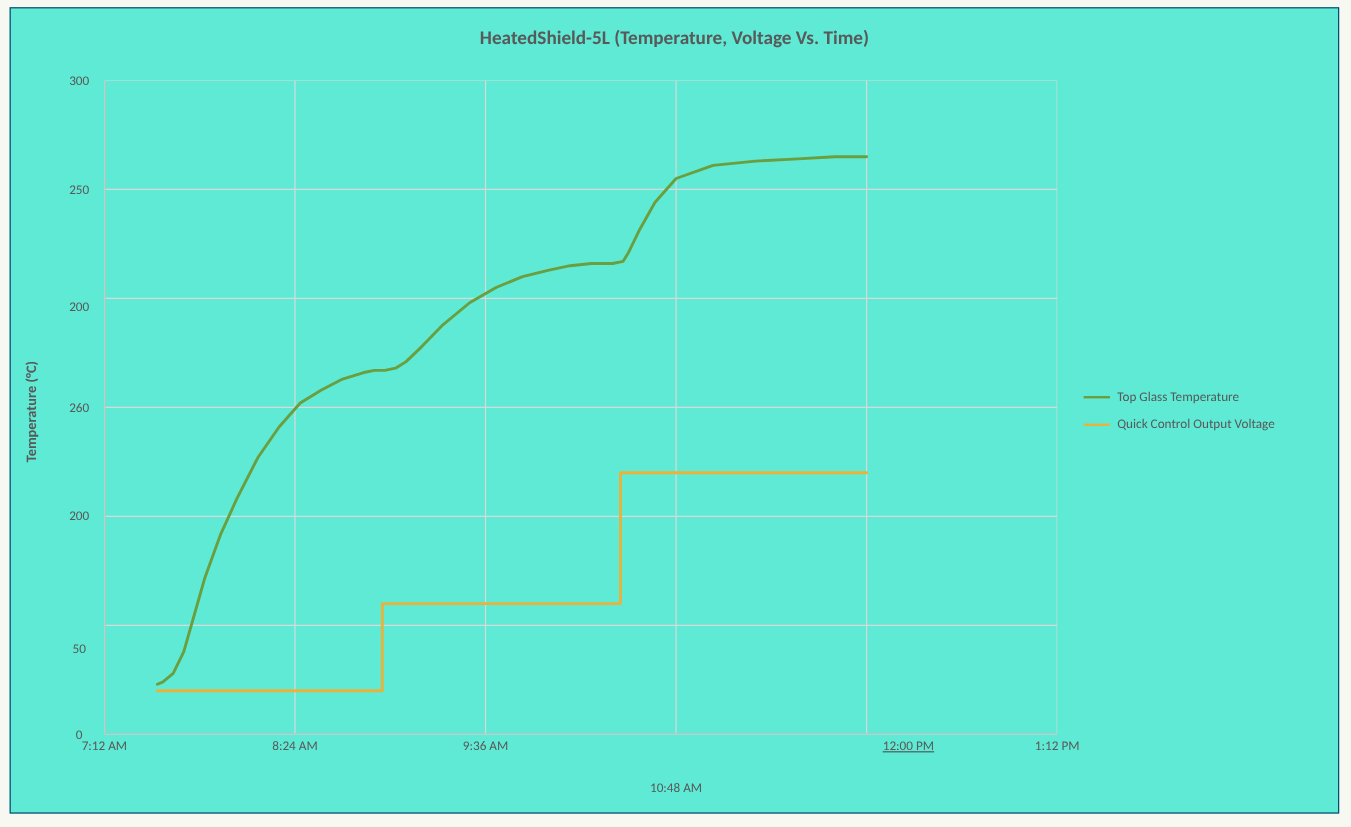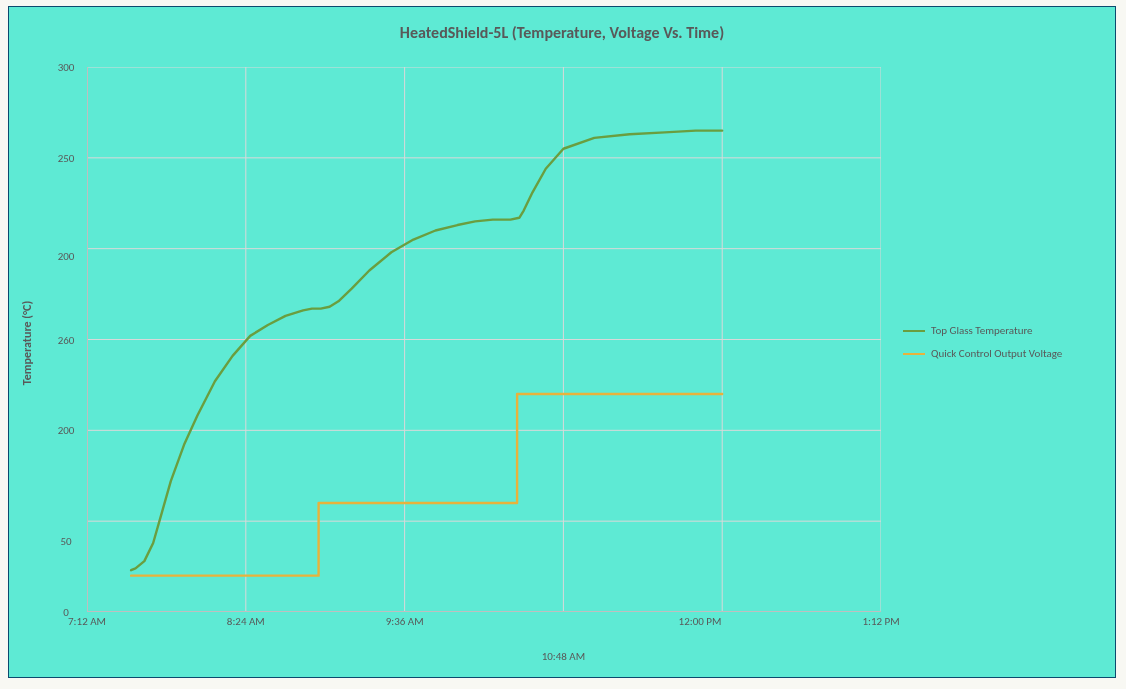--- a/index.html
+++ b/index.html
@@ -180,21 +180,21 @@
       <span class="y-tick" style="top: 272.5px;">260</span>
       <span class="y-tick" style="top: 189px;">200</span>
       <span class="y-tick" style="top: 90.8333px;">250</span>
       <span class="y-tick" style="top: 0px;">300</span>
     </div>
   <div class="x-ticks" id="x-ticks">
       <span class="x-tick" style="left: 0px;">7:12 AM</span>
       <span class="x-tick" style="left: 158.8px;">8:24 AM</span>
       <span class="x-tick" style="left: 317.6px;">9:36 AM</span>
       <span class="x-tick" style="left: 476.4px; margin-top: 35px;">10:48 AM</span>
-      <span class="x-tick" style="left: 613px;">12:00 PM</span>
+      <span class="x-tick" style="left: 670px; text-decoration: underline;">12:00 PM</span>
       <span class="x-tick" style="left: 794px;">1:12 PM</span>
     </div>
 
 
   <div class="legend">
     <div class="legend-item">
       <span class="legend-swatch" style="color:#6a9e3f"></span>
       <span>Top Glass Temperature</span>
     </div>
     <div class="legend-item">

